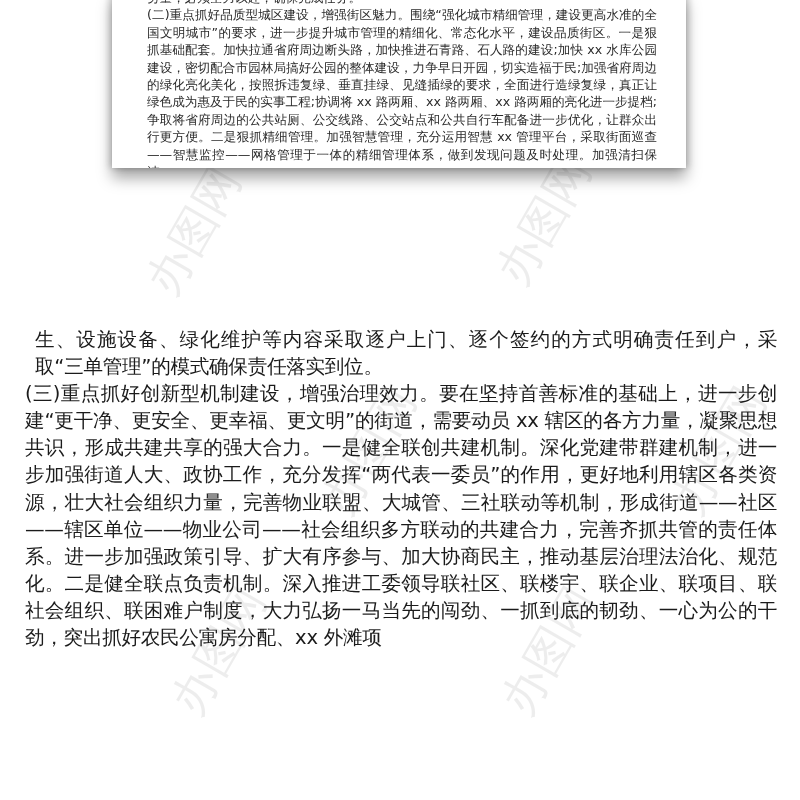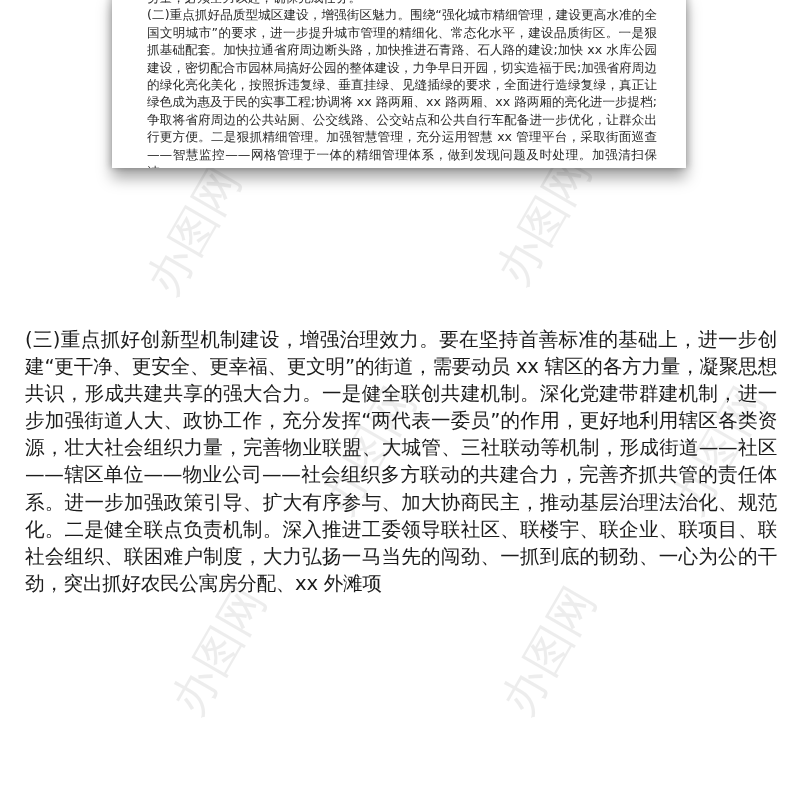--- a/index.html
+++ b/index.html
@@ -46,14 +46,15 @@
 <div class="watermark" style="left:480px; top:620px;">办图网</div>
 
 <div class="card">
   <div class="card-text">
     <p class="clip">努量，必须全力以赴，确保完成任务。</p>
     <p>(二)重点抓好品质型城区建设，增强街区魅力。围绕“强化城市精细管理，建设更高水准的全国文明城市”的要求，进一步提升城市管理的精细化、常态化水平，建设品质街区。一是狠抓基础配套。加快拉通省府周边断头路，加快推进石青路、石人路的建设;加快 xx 水库公园建设，密切配合市园林局搞好公园的整体建设，力争早日开园，切实造福于民;加强省府周边的绿化亮化美化，按照拆违复绿、垂直挂绿、见缝插绿的要求，全面进行造绿复绿，真正让绿色成为惠及于民的实事工程;协调将 xx 路两厢、xx 路两厢、xx 路两厢的亮化进一步提档;争取将省府周边的公共站厕、公交线路、公交站点和公共自行车配备进一步优化，让群众出行更方便。二是狠抓精细管理。加强智慧管理，充分运用智慧 xx 管理平台，采取街面巡查——智慧监控——网格管理于一体的精细管理体系，做到发现问题及时处理。加强清扫保洁，</p>
   </div>
 </div>
 
 <div class="main-text">
+  <p class="indent">生、设施设备、绿化维护等内容采取逐户上门、逐个签约的方式明确责任到户，采取“三单管理”的模式确保责任落实到位。</p>
   <p>(三)重点抓好创新型机制建设，增强治理效力。要在坚持首善标准的基础上，进一步创建“更干净、更安全、更幸福、更文明”的街道，需要动员 xx 辖区的各方力量，凝聚思想共识，形成共建共享的强大合力。一是健全联创共建机制。深化党建带群建机制，进一步加强街道人大、政协工作，充分发挥“两代表一委员”的作用，更好地利用辖区各类资源，壮大社会组织力量，完善物业联盟、大城管、三社联动等机制，形成街道——社区——辖区单位——物业公司——社会组织多方联动的共建合力，完善齐抓共管的责任体系。进一步加强政策引导、扩大有序参与、加大协商民主，推动基层治理法治化、规范化。二是健全联点负责机制。深入推进工委领导联社区、联楼宇、联企业、联项目、联社会组织、联困难户制度，大力弘扬一马当先的闯劲、一抓到底的韧劲、一心为公的干劲，突出抓好农民公寓房分配、xx 外滩项</p>
 </div>
 
 </body></html>

